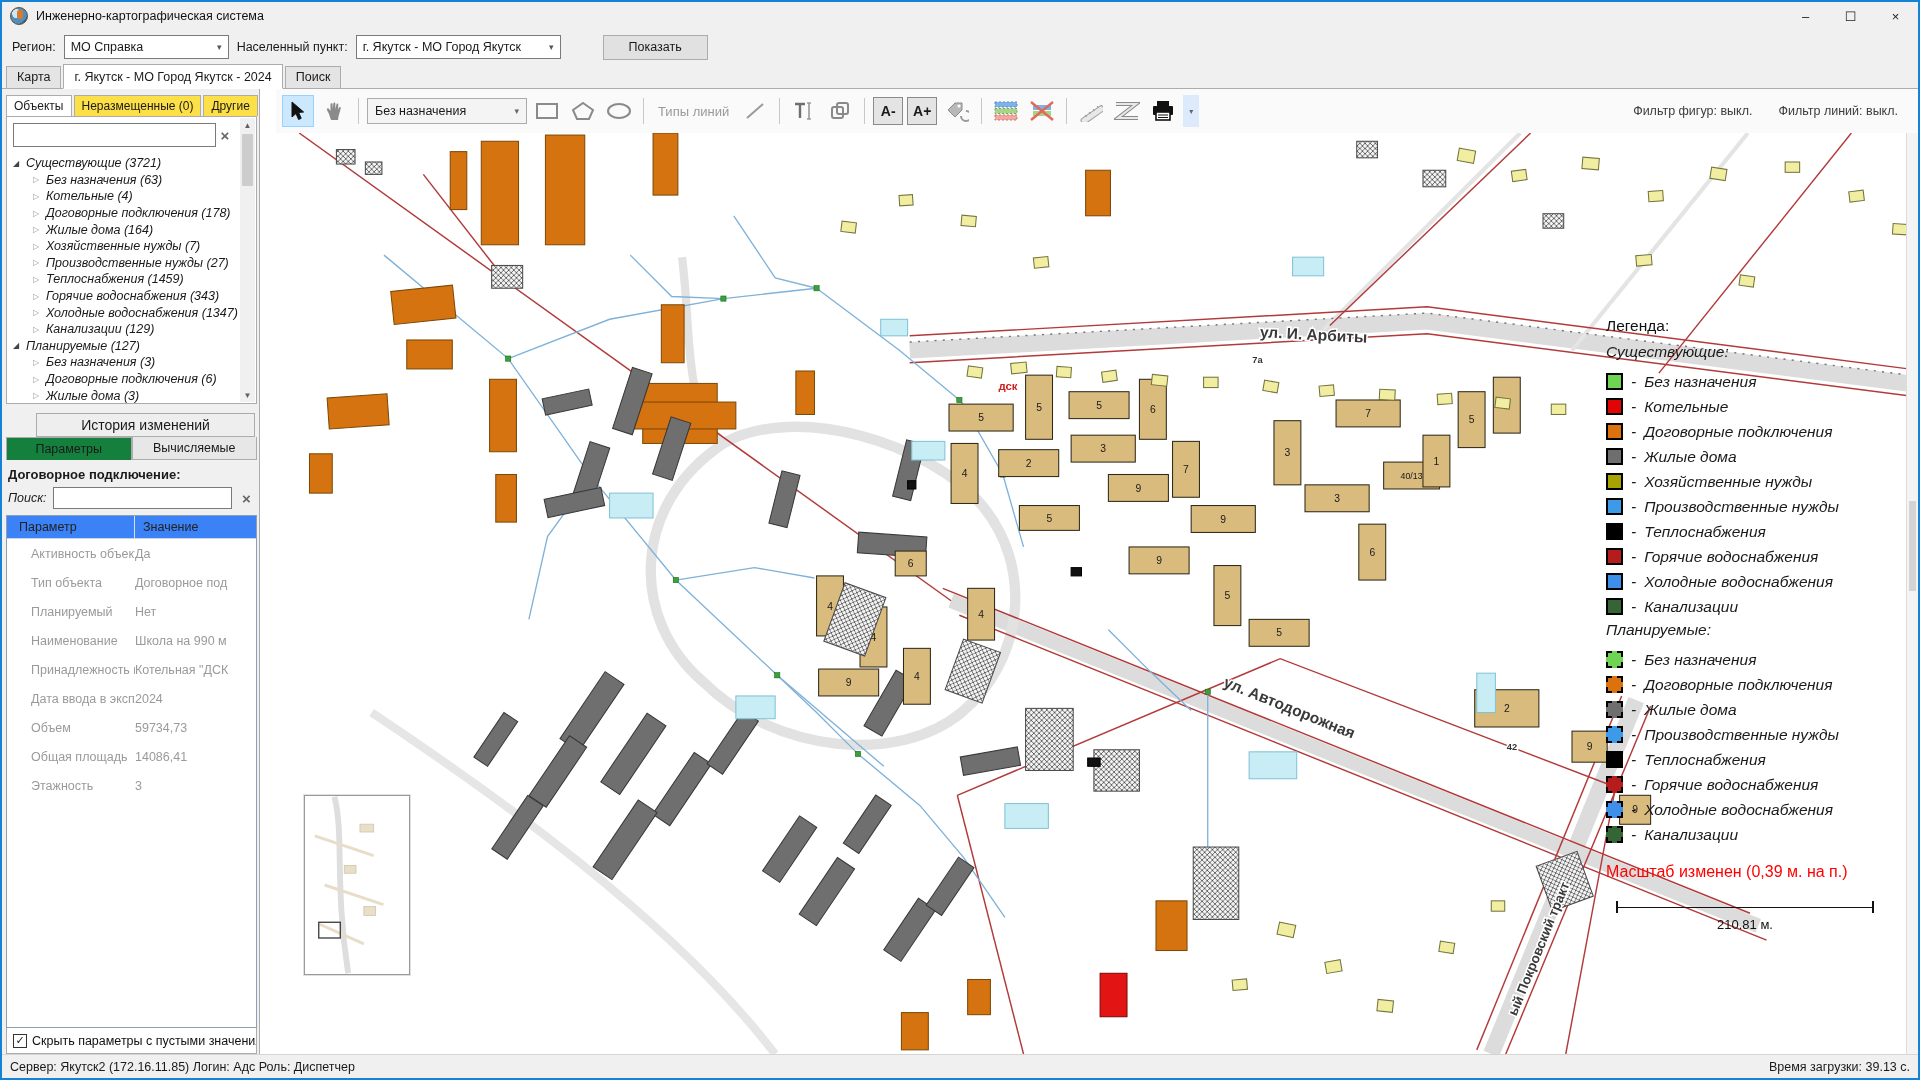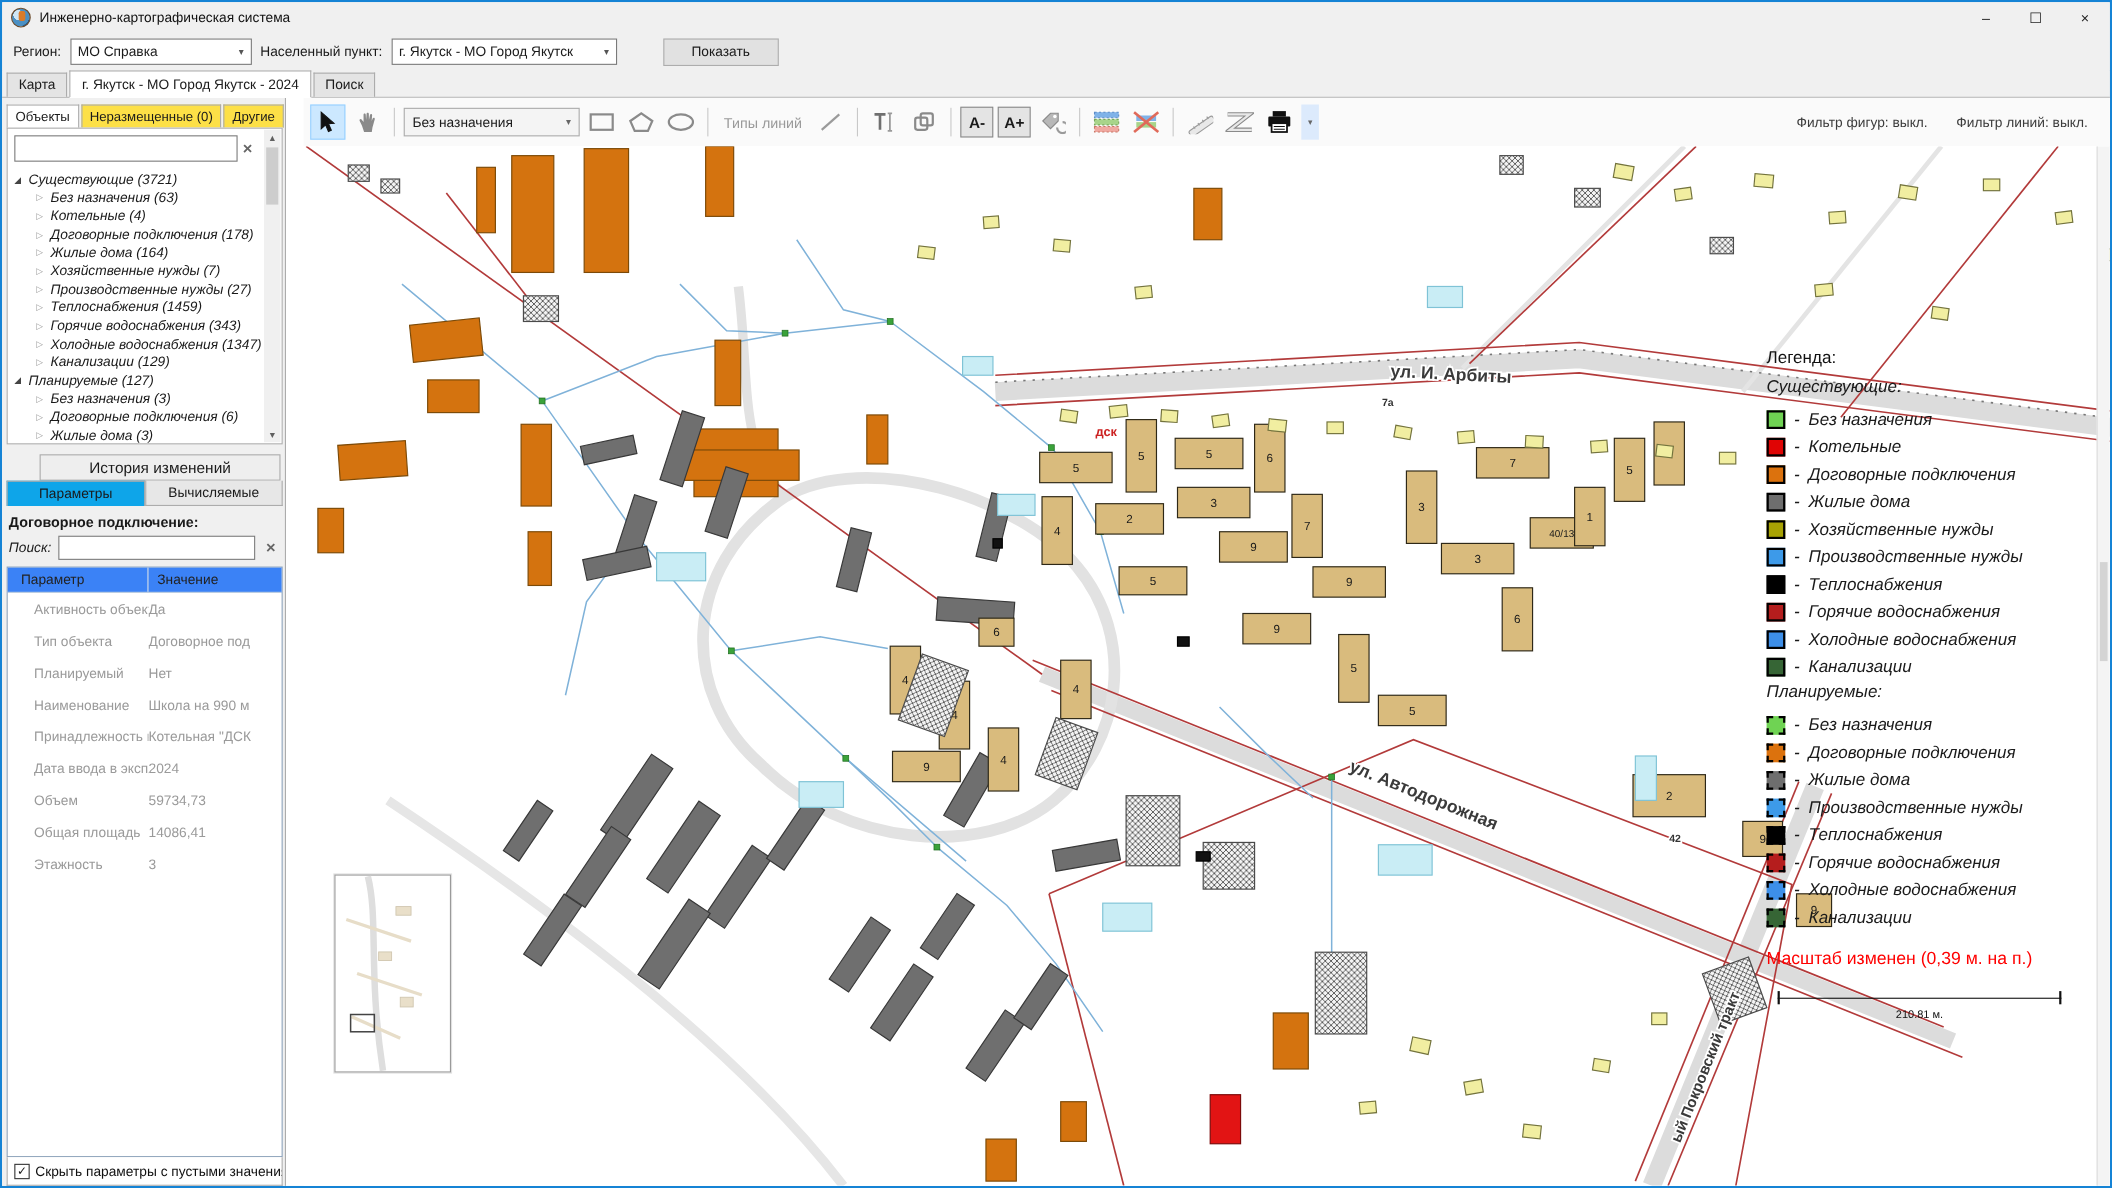--- a/index.html
+++ b/index.html
@@ -52,21 +52,21 @@
   .tree-row.child .tw { color:#9a9a9a; }
   .vscroll { position:absolute; right:1px; top:1px; bottom:1px; width:15px; background:#f0f0f0; display:flex; flex-direction:column; align-items:center; }
   .vscroll .arr { font-size:8px; color:#606060; height:14px; display:flex; align-items:center; }
   .vscroll .thumb { width:11px; height:52px; background:#cdcdcd; margin-top:2px; }
   .vscroll .sp { flex:1; }
 
   .histtab-row { display:flex; margin-top:9px; padding:0 2px 0 30px; }
   .histtab { flex:1; border:1px solid #acacac; background:#eee; text-align:center; font-size:14px; padding:3px 0; }
   .paramtabs { display:flex; margin-top:0; }
   .paramtab { flex:1; border:1px solid #acacac; border-top:none; background:#e7e7e7; text-align:center; font-size:12.5px; padding:4px 0; }
-  .paramtab.active { background:#0ea5e9; border-bottom:none; font-weight:normal; border-top:1px solid #acacac; }
+  .paramtab.active { background:#15803d; border-bottom:none; font-weight:normal; border-top:1px solid #acacac; }
   .obj-header { font-weight:bold; font-size:13px; padding:7px 0 5px 2px; }
   .psearch-row { display:flex; align-items:center; gap:6px; padding:0 2px 6px 2px; }
   .psearch-label { font-style:italic; font-size:12.5px; }
   .psearch-input { flex:1; height:22px; border:1px solid #7a7a7a; background:#fff; }
   .paramtable { background:#fff; border:1px solid #8aa0b8; flex:1; min-height:0; display:flex; flex-direction:column; }
   .pt-head { display:flex; border-bottom:1px solid #c8d4e0; background:#3b82f6; }
   .pt-head .hc { padding:4px 4px 4px 8px; font-size:12.5px; color:#222; }
   .pt-head .hc.k { width:128px; border-right:1px solid #d8e0e8; padding-left:12px; }
   .pt-row { display:flex; height:29px; align-items:center; color:#9a9a9a; font-size:12.5px; }
   .pt-row .k { width:128px; padding-left:24px; overflow:hidden; white-space:nowrap; flex:0 0 auto; }
@@ -97,21 +97,21 @@
   .legend .lg-sub { font-style:italic; height:26px; }
   .lg-row { display:flex; align-items:center; height:25px; gap:8px; font-style:italic; }
   .lg-sw { width:17px; height:17px; border:2px solid #000; flex:0 0 auto; }
   .lg-row.planned .lg-sw { border-style:dashed; }
   .lg-dash { font-style:italic; }
   .scale-alert { color:#ff0000; font-size:16px; margin-top:16px; height:30px; }
   .scalebar { margin-top:8px; width:258px; margin-left:10px; }
   .sb-line { position:relative; height:12px; border-bottom:none; }
   .sb-line::before { content:""; position:absolute; left:0; right:0; top:6px; border-top:1.6px solid #111; }
   .sb-line::after { content:""; position:absolute; left:0; top:0; width:1.6px; height:12px; background:#111; box-shadow:256px 0 0 #111; }
-  .sb-label { text-align:center; font-size:10px; margin-top:4px; color:#111; }
+  .sb-label { text-align:center; font-size:13px; margin-top:4px; color:#111; }
 
   
   .minimap { position:absolute; left:28px; top:662px; width:106px; height:180px; background:#fff; border:1px solid #9a9a9a; box-shadow:0 0 0 1px #e0e0e0; }
   .minimap svg { width:100%; height:100%; }
 
   
   .statusbar { height:24px; background:#f0f0f0; border-top:1px solid #d5d5d5; display:flex; align-items:center; padding:0 8px; font-size:12.5px; flex:0 0 auto; }
   .statusbar .right { margin-left:auto; }
 </style>
 </head>
@@ -1057,13 +1057,17 @@
           </div>
         </div>
 
         <div class="map-vscroll">
             <div class="th"></div>
           </div>
       </div>
     </div>
   </div>
 
+  <div class="statusbar">
+    <span>Сервер: Якутск2 (172.16.11.85)  Логин: Адс  Роль: Диспетчер</span>
+    <span class="right">Время загрузки: 39.13 с.</span>
+  </div>
 </div>
 
 </body></html>

